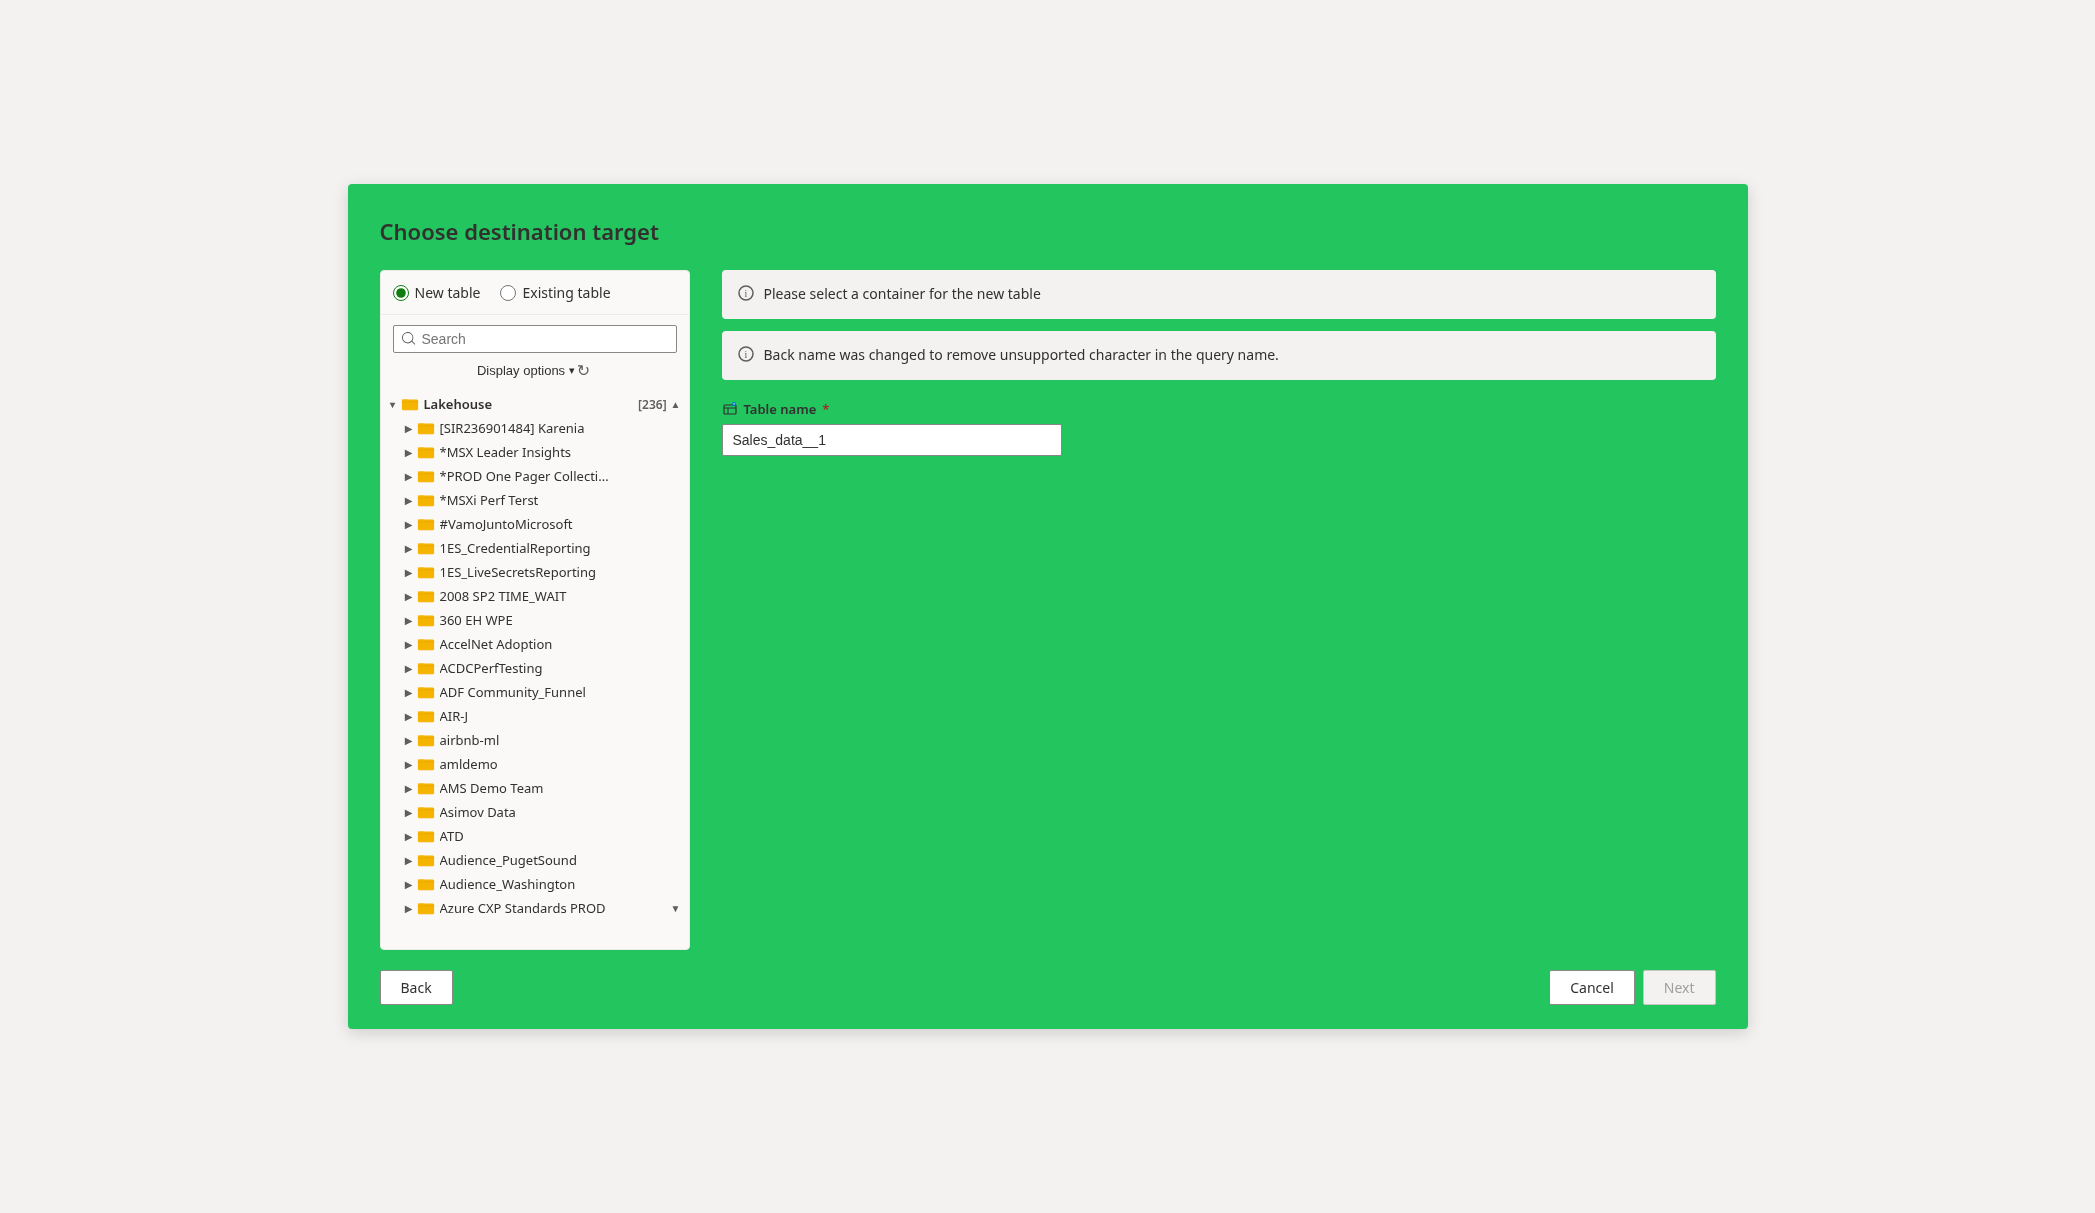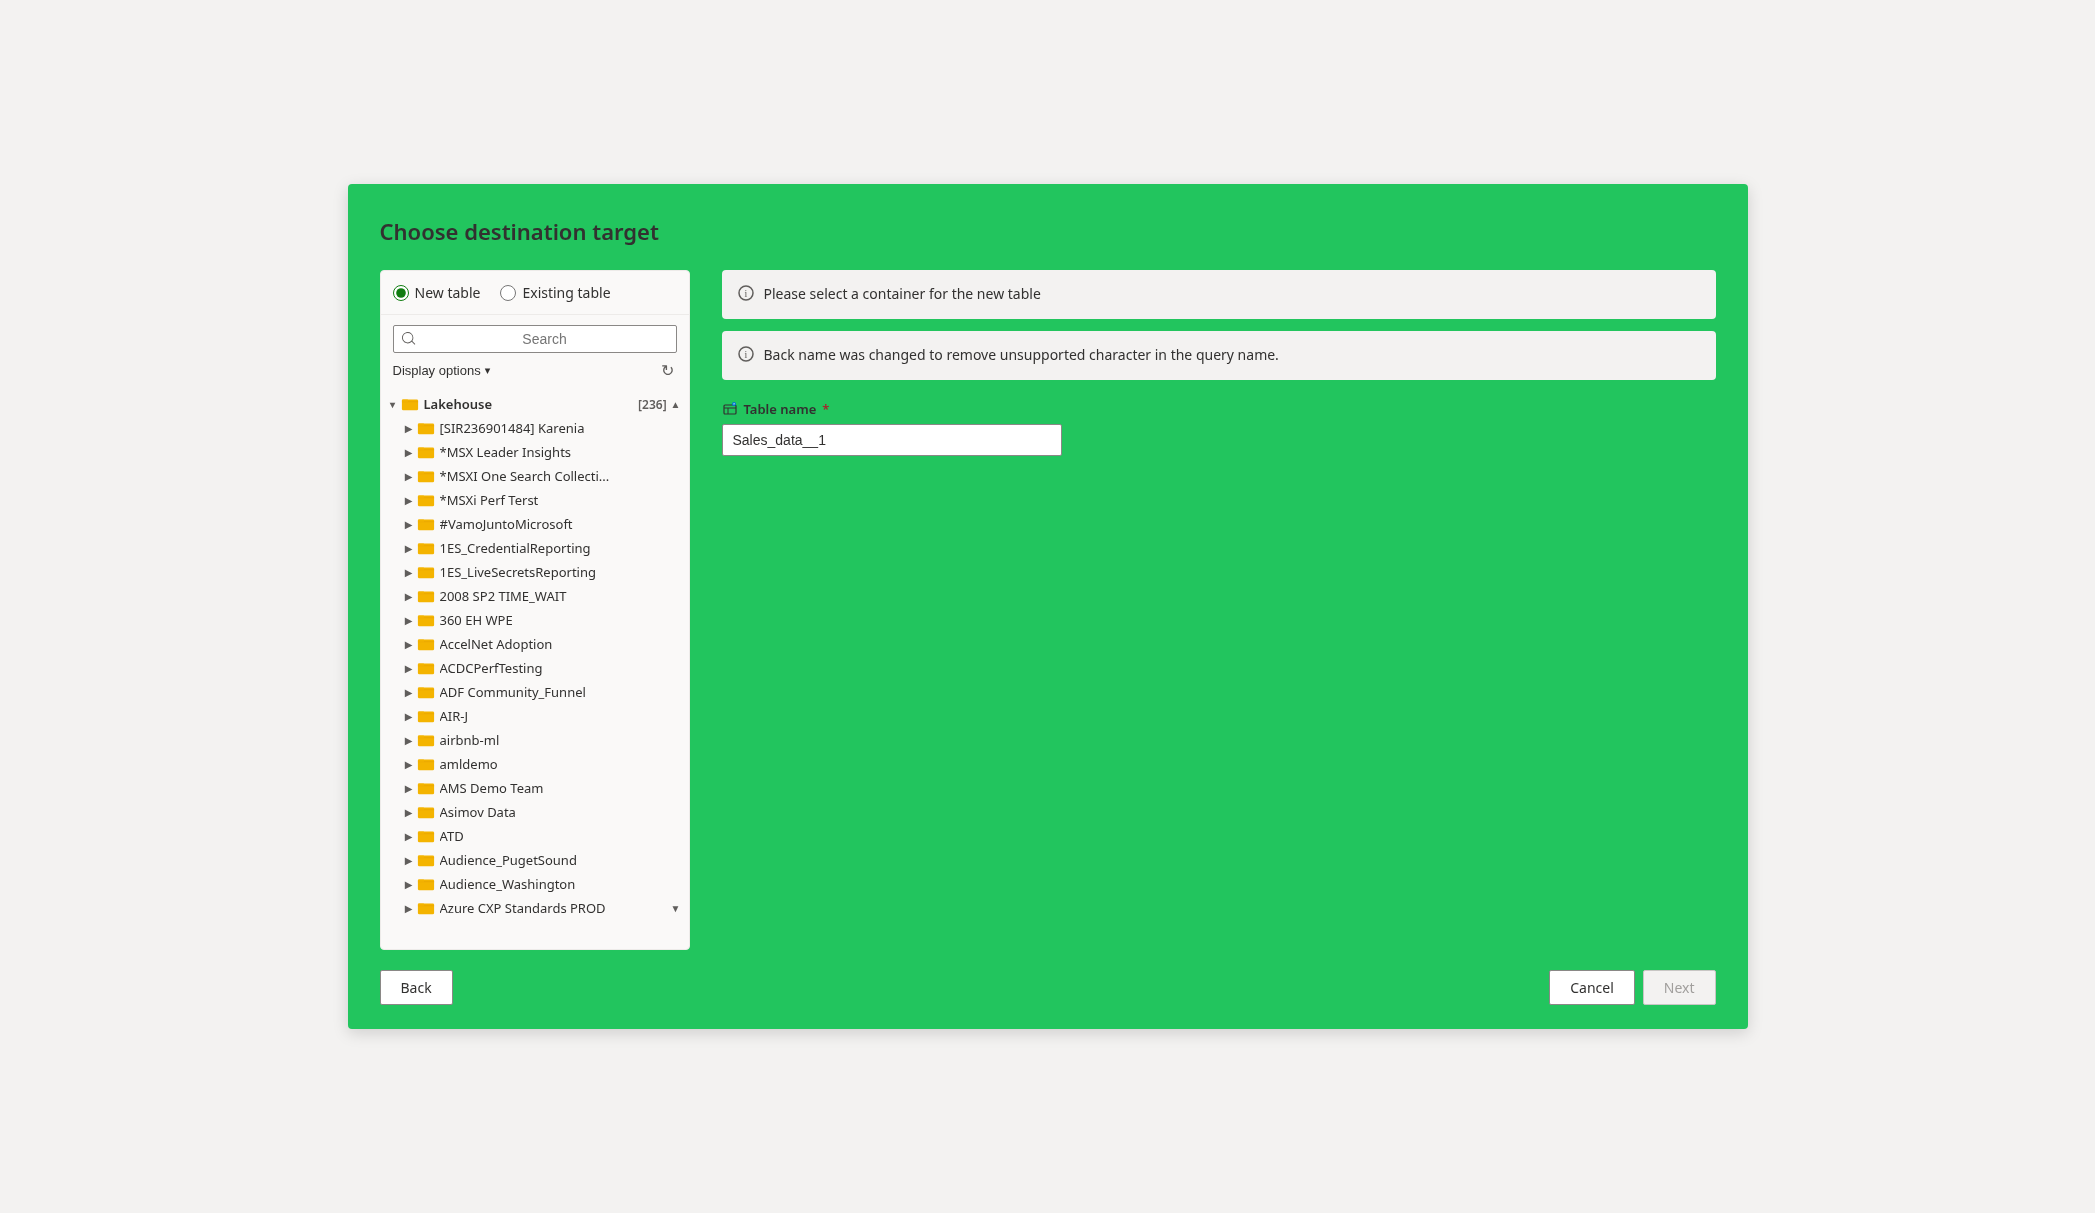--- a/index.html
+++ b/index.html
@@ -80,30 +80,29 @@
       background: #ffffff;
       gap: 6px;
     }
     .search-box input {
       border: none;
       outline: none;
       font-size: 14px;
       color: #323130;
       flex: 1;
       background: transparent;
-      text-align: center;
     }
     .search-icon-svg {
       color: #605e5c;
       flex-shrink: 0;
     }
     .display-options-row {
       display: flex;
       align-items: center;
-      justify-content: space-between;
+      justify-content: center;
       padding: 6px 12px 6px 12px;
     }
     .display-options-btn {
       display: flex;
       align-items: center;
       gap: 4px;
       background: none;
       border: none;
       cursor: pointer;
       font-size: 13px;
@@ -341,21 +340,21 @@
             </svg>
           <span class="tree-item-label">*MSX Leader Insights</span>
         </div>
         <div class="tree-item indent-1">
           <span class="chevron">▶</span>
           <svg class="folder-icon" viewBox="0 0 20 20" fill="none">
               <rect x="1" y="5" width="18" height="12" rx="1.5" fill="#F4B400"></rect>
               <path d="M1 7.5h18" stroke="#E09B00" stroke-width="0.5"></path>
               <rect x="1" y="5" width="7" height="2.5" rx="1" fill="#F4B400"></rect>
             </svg>
-          <span class="tree-item-label">*MSXI One Search Collecti...</span>
+          <span class="tree-item-label">*PROD One Pager Collecti...</span>
         </div>
         <div class="tree-item indent-1">
           <span class="chevron">▶</span>
           <svg class="folder-icon" viewBox="0 0 20 20" fill="none">
               <rect x="1" y="5" width="18" height="12" rx="1.5" fill="#F4B400"></rect>
               <path d="M1 7.5h18" stroke="#E09B00" stroke-width="0.5"></path>
               <rect x="1" y="5" width="7" height="2.5" rx="1" fill="#F4B400"></rect>
             </svg>
           <span class="tree-item-label">*MSXi Perf Terst</span>
         </div>

